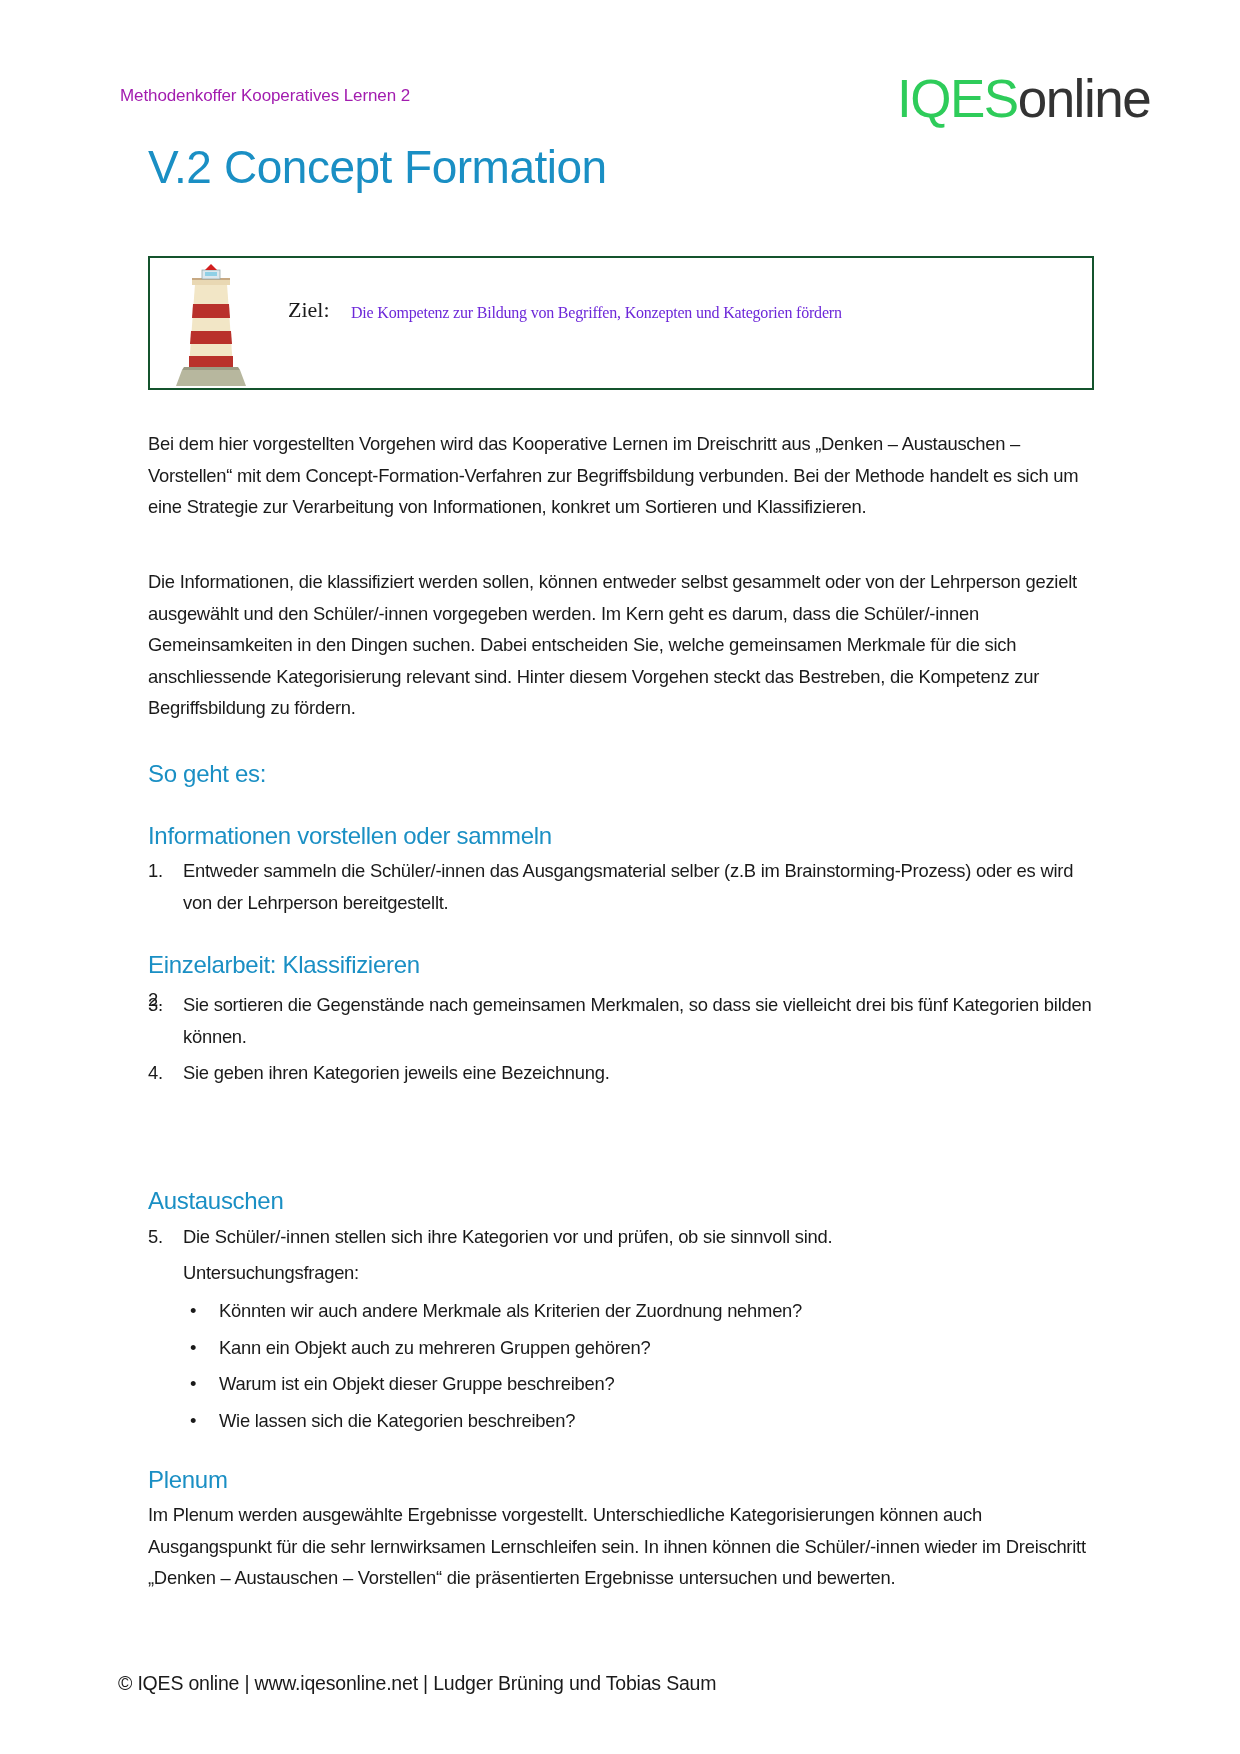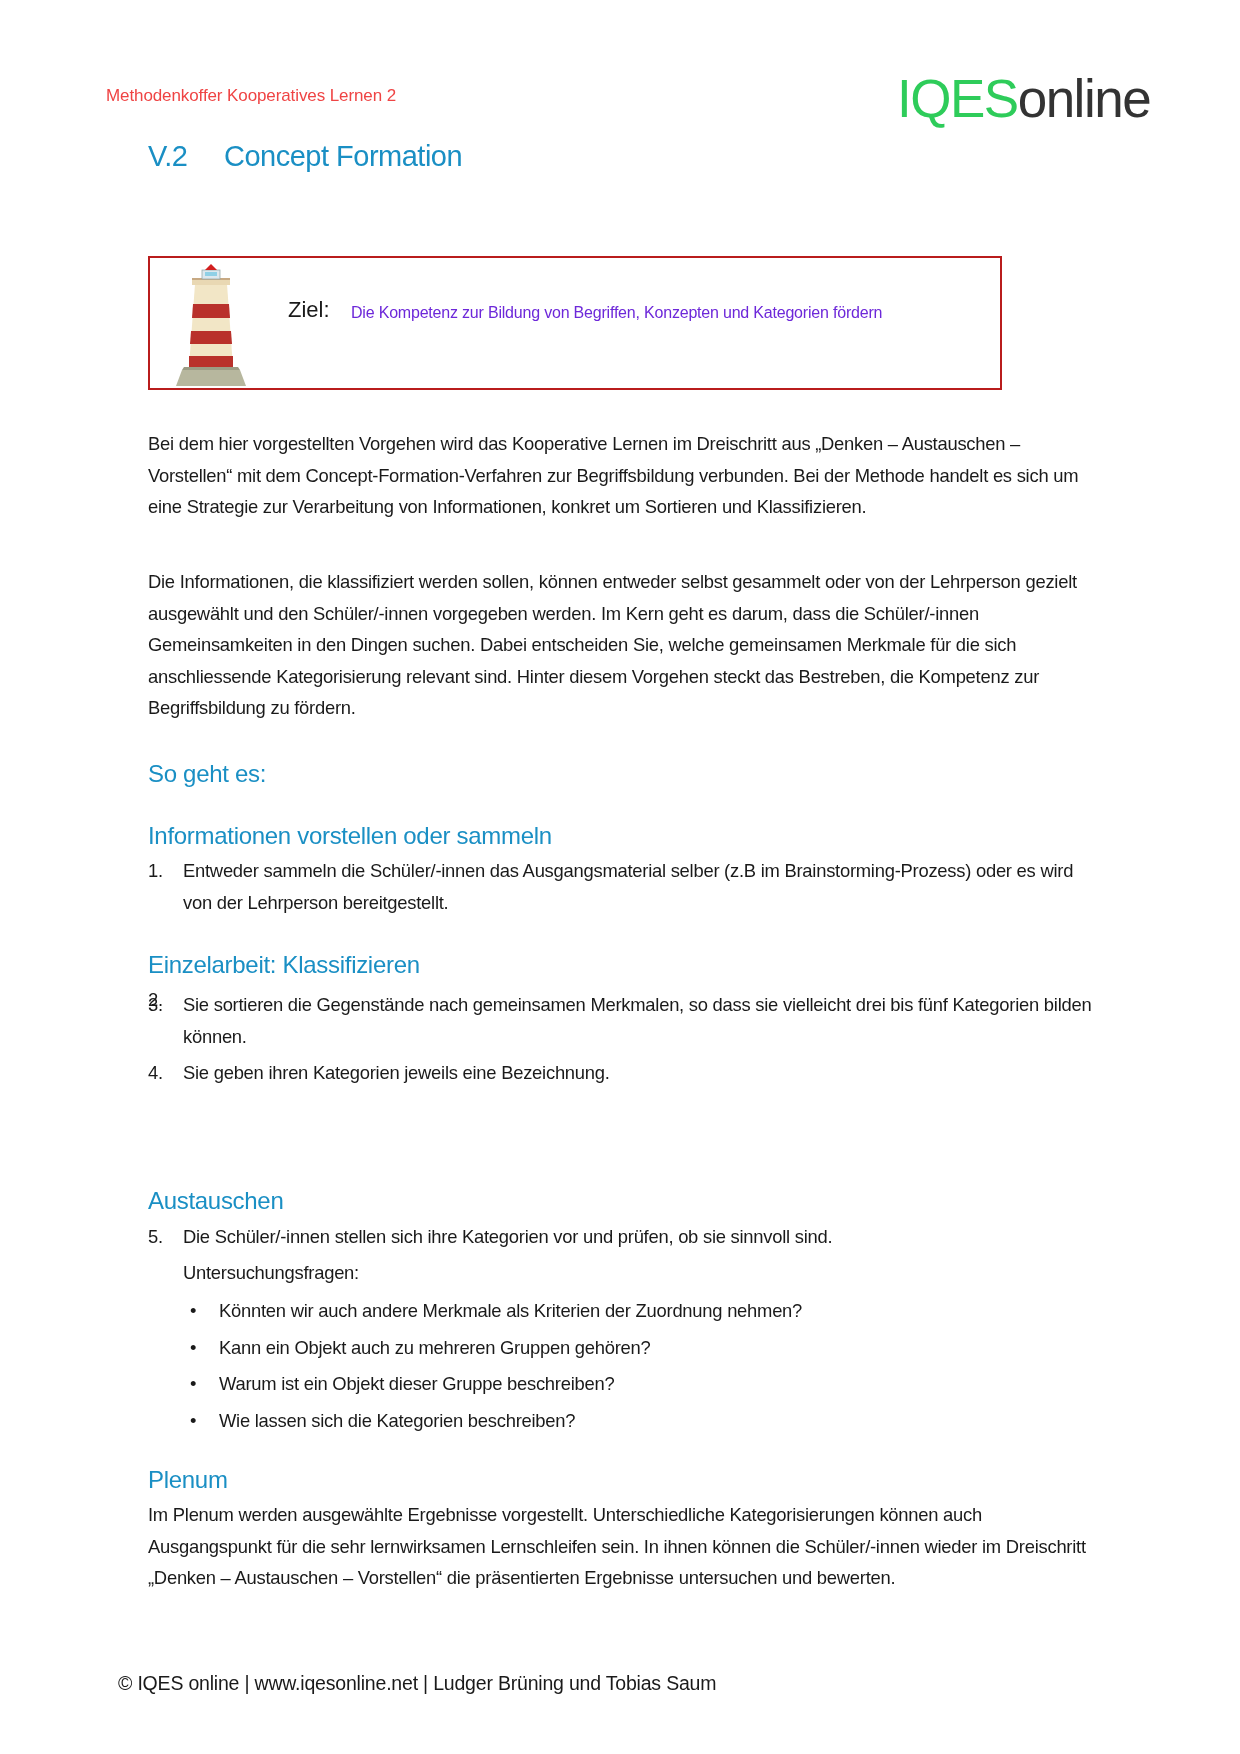--- a/index.html
+++ b/index.html
@@ -1,24 +1,24 @@
 <!DOCTYPE html>
 <html><head>
   <meta charset="utf-8">
   <style>
     html, body { margin: 0; padding: 0; background: #ffffff; }
     body { width: 1240px; height: 1754px; position: relative; overflow: hidden;
            font-family: "Liberation Sans", sans-serif; color: #1a1a1a; }
-    .running-header { position: absolute; left: 106px; top: 86px; font-size: 17px; color: #ef4444; letter-spacing: -0.1px; }
+    .running-header { position: absolute; left: 120px; top: 86px; font-size: 17px; color: #a21caf; letter-spacing: -0.1px; }
     .logo { position: absolute; left: 897px; top: 72px; font-size: 53px; letter-spacing: -1.5px; line-height: 1; }
     .logo .iqes { color: #2ecc5a; }
     .logo .online { color: #333333; }
-    .title { position: absolute; left: 148px; top: 140px; font-size: 29px; color: #1a8fc4; font-weight: normal; margin: 0; letter-spacing: -0.5px; }
+    .title { position: absolute; left: 148px; top: 140px; font-size: 46px; color: #1a8fc4; font-weight: normal; margin: 0; letter-spacing: -0.5px; }
     .title .num { display: inline-block; width: 76px; }
-    .goal-box { position: absolute; left: 148px; top: 256px; width: 854px; height: 134px; border: 2px solid #b91c1c; box-sizing: border-box; }
+    .goal-box { position: absolute; left: 148px; top: 256px; width: 946px; height: 134px; border: 2px solid #14532d; box-sizing: border-box; font-family: Liberation Serif, serif; }
     .lighthouse { position: absolute; left: 22px; top: 6px; width: 78px; height: 122px; }
     .goal-label { position: absolute; left: 138px; top: 39px; font-size: 22px; color: #1a1a1a; }
     .goal-text { position: absolute; left: 201px; top: 39px; width: 740px; font-size: 16px; line-height: 32px; color: #6d28d9; letter-spacing: -0.2px; }
     .body { position: absolute; left: 148px; width: 945px; font-size: 18.4px; line-height: 31.6px; color: #1a1a1a; letter-spacing: -0.25px; }
     .p1 { top: 428px; }
     .p2 { top: 566px; }
     .h2 { position: absolute; left: 148px; font-size: 24px; color: #1a8fc4; margin: 0; font-weight: normal; letter-spacing: -0.3px; }
     .h-sogehtes { top: 760px; }
     .h-info { top: 822px; }
     .h-einzel { top: 951px; }

